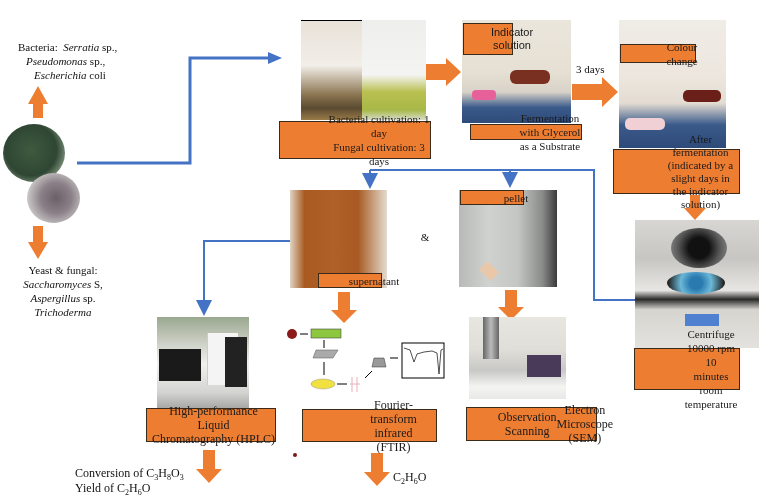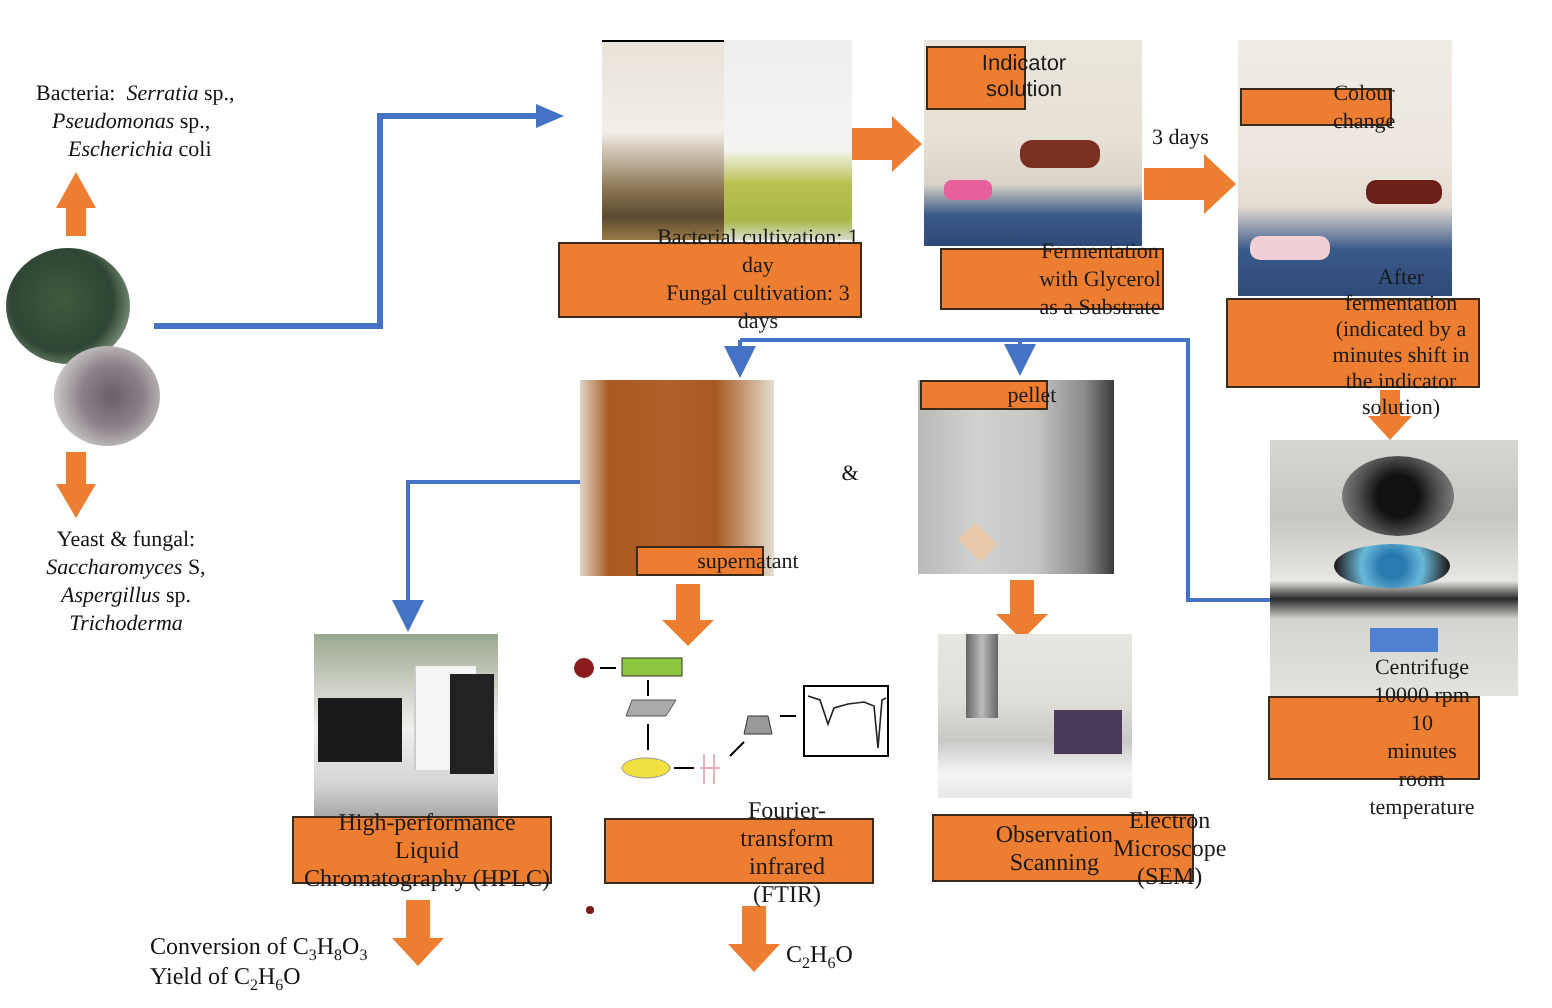--- a/index.html
+++ b/index.html
@@ -100,37 +100,37 @@
 </div>
 
 <div class="photo" style="left:462px; top:20px; width:109px; height:103px; background: linear-gradient(#ebe6dc 0%, #e6e0d4 50%, #d8d2c8 70%, #3a5a8a 85%, #2e4a78 100%);">
   <div class="abs" style="left:10px; top:70px; width:24px; height:10px; background:#E8609A; border-radius:4px;"></div>
   <div class="abs" style="left:48px; top:50px; width:40px; height:14px; background:#7a3020; border-radius:6px;"></div>
 </div>
 <div class="box" style="left:463px; top:23px; width:50px; height:32px; flex-direction:column; font-family:'Liberation Sans',sans-serif; font-size:11px; line-height:13px;">
   <div>Indicator</div>
   <div>solution</div>
 </div>
-<div class="box" style="left:470px; top:124px; width:112px; height:31px; flex-direction:column;">
+<div class="box" style="left:470px; top:124px; width:112px; height:16px; flex-direction:column;">
   <div>Fermentation with Glycerol</div>
   <div>as a Substrate</div>
 </div>
 
 <div class="plain" style="left:576px; top:62px; width:40px; text-align:left;">3 days</div>
 
 <div class="photo" style="left:619px; top:20px; width:107px; height:128px; background: linear-gradient(#f0ece6 0%, #ece6de 45%, #e4dcd2 65%, #3a5a8a 82%, #2e4a78 100%);">
   <div class="abs" style="left:6px; top:98px; width:40px; height:12px; background:#f0d0d4; border-radius:5px;"></div>
   <div class="abs" style="left:64px; top:70px; width:38px; height:12px; background:#6a2018; border-radius:5px;"></div>
 </div>
 <div class="box" style="left:620px; top:44px; width:76px; height:19px;">
   <span>Colour change</span>
 </div>
 <div class="box" style="left:613px; top:149px; width:127px; height:45px; flex-direction:column; line-height:13px;">
   <div>After fermentation</div>
-  <div>(indicated by a minutes shift in</div>
+  <div>(indicated by a slight days in</div>
   <div>the indicator solution)</div>
 </div>
 
 <div class="photo" style="left:635px; top:220px; width:124px; height:128px; background: linear-gradient(#d8d6d2 0%, #c8c6c2 30%, #e8e6e2 55%, #2a2a2a 62%, #d6d4cf 70%, #e4e2de 100%);">
   <div class="abs" style="left:36px; top:8px; width:56px; height:40px; border-radius:50%; background: radial-gradient(circle, #111 30%, #555 60%, #999 100%);"></div>
   <div class="abs" style="left:32px; top:52px; width:58px; height:22px; border-radius:50%; background: radial-gradient(circle, #2a7ab0 20%, #6ab8d8 50%, #222 90%);"></div>
   <div class="abs" style="left:50px; top:94px; width:34px; height:12px; background:#5080d0;"></div>
 </div>
 <div class="box" style="left:634px; top:348px; width:106px; height:42px; flex-direction:column;">
   <div>Centrifuge 10000 rpm 10</div>

